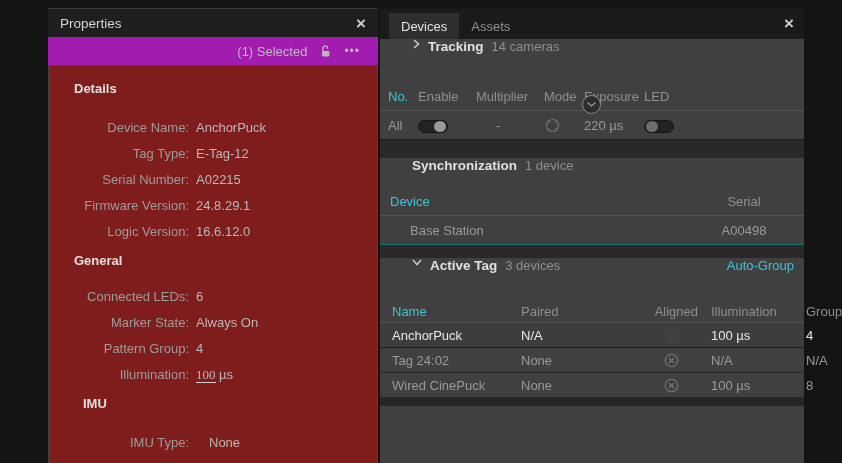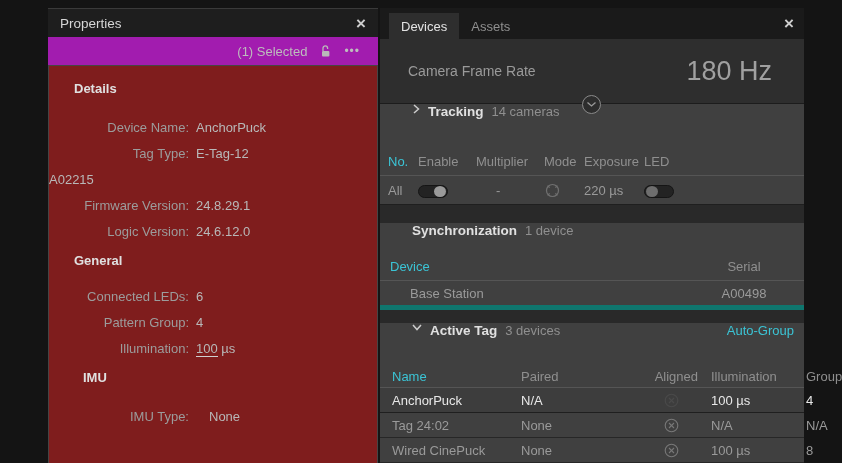--- a/index.html
+++ b/index.html
@@ -19,21 +19,21 @@
     border:1px solid #454545; border-bottom:none; }
   .sec-title { font-weight:bold; color:#e0e0e0; padding-left:25px; height:22px; line-height:22px; }
   .t-details { margin-top:12px; margin-bottom:15px; }
   .t-general { margin-top:5px;  margin-bottom:12px; }
   .t-imu     { margin-top:5px;padding-left:34px; }
   .prop-row { display:grid; grid-template-columns:140px 1fr; column-gap:7px;
     height:26px; line-height:26px; }
   .prop-row .lbl { text-align:right; color:#9c9c9c; }
   .prop-row .val { color:#b8b8b8; }
   .row-imu { margin-top:15px;gap:20px; }
-  .u-line { border-bottom:1px solid #cfcfcf; }
+  .u-line { border-bottom:1px solid #cfcfcf;font-family:Liberation Serif, serif; }
 
   
   #devs { left:332px; width:424px; height:463px; background:#404040; }
   .tab-bar { height:31px; background:#1a1a1a; display:flex; align-items:flex-end;
     padding-left:9px; position:relative; }
   .tab { height:26px; display:flex; align-items:center; padding:0 12px; color:#8f8f8f; }
   .tab.active { background:#2e2e2e; color:#e3e3e3; }
   .tab-close { position:absolute; right:10px; top:7px; }
   .cam-strip { height:65px; background:#2e2e2e; display:flex; align-items:center;
     justify-content:space-between; padding:0 32px 0 28px; border-bottom:1px solid #1c1c1c;
@@ -54,21 +54,21 @@
   .thead { color:#8f8f8f; border-bottom:1px solid #555; }
   .th-accent { color:#3bc4d5; }
   
   .trk-grid { grid-template-columns:30px 58px 68px 40px 60px 1fr; padding-left:8px; }
   .trk-thead { height:28px; }
   .trk-row { height:29px; border-bottom:1px solid #1f1f1f; color:#9a9a9a; }
   .gap1 { height:18px; background:#292929; }
   
   .syn-grid { grid-template-columns:1fr 100px; padding:0 10px; }
   .syn-thead { height:28px;gap:15px; }
-  .syn-row { height:29px; border-bottom:5px solid #0f766e; color:#9a9a9a;padding-left:30px; }
+  .syn-row { height:29px; border-bottom:1px solid #0f766e; color:#9a9a9a;padding-left:30px; }
   .c-center { text-align:center; }
   
   .at-grid { grid-template-columns:129px 110px 80px 95px 1fr; padding-left:12px; }
   .at-thead { height:23px; }
   .at-row { height:25px; color:#9a9a9a; border-bottom:1px solid #272727; }
   .at-row.selected { background:#3d3d3d; color:#e8e8e8; border-bottom:1px solid #1f1f1f; }
   .at-row:last-of-type { border-bottom:1px solid #1f1f1f; }
   .c-right { text-align:right; padding-right:13px; }
   .footer-strip { height:8px; background:#262626; }
   
@@ -102,35 +102,40 @@
     <div class="sec-title t-details">Details</div>
     <div class="prop-row">
       <span class="lbl">Device Name:</span>
       <span class="val">AnchorPuck</span>
     </div>
     <div class="prop-row">
       <span class="lbl">Tag Type:</span>
       <span class="val">E-Tag-12</span>
     </div>
     <div class="prop-row">
+      <span class="lbl">Serial Number:</span>
       <span class="val">A02215</span>
     </div>
     <div class="prop-row">
       <span class="lbl">Firmware Version:</span>
       <span class="val">24.8.29.1</span>
     </div>
     <div class="prop-row">
       <span class="lbl">Logic Version:</span>
-      <span class="val">24.6.12.0</span>
+      <span class="val">16.6.12.0</span>
     </div>
 
     <div class="sec-title t-general">General</div>
     <div class="prop-row">
       <span class="lbl">Connected LEDs:</span>
       <span class="val">6</span>
+    </div>
+    <div class="prop-row">
+      <span class="lbl">Marker State:</span>
+      <span class="val">Always On</span>
     </div>
     <div class="prop-row">
       <span class="lbl">Pattern Group:</span>
       <span class="val">4</span>
     </div>
     <div class="prop-row">
       <span class="lbl">Illumination:</span>
       <span class="val"><span class="u-line">100</span><span> µs</span></span>
     </div>
 
@@ -142,24 +147,20 @@
   </div>
 </div>
 
 <div id="devs" class="panel">
   <div class="tab-bar">
     <div class="tab active">Devices</div>
     <div class="tab">Assets</div>
     <span class="close-btn tab-close">×</span>
   </div>
 
-  <div class="cam-strip">
-    <span class="cam-label">Camera Frame Rate</span>
-    <span class="cam-value">180 Hz</span>
-  </div>
   <div class="chev-circle">
     <svg width="11" height="7" viewBox="0 0 11 7">
         <polyline points="1.5,1.5 5.5,5 9.5,1.5" fill="none" stroke="#9a9a9a" stroke-width="1.3"></polyline>
       </svg>
   </div>
 
   <div class="sec-head trk-head">
     <span>
       <svg width="8" height="10" viewBox="0 0 8 10">
           <polyline points="2,1 6.5,5 2,9" fill="none" stroke="#cccccc" stroke-width="1.5"></polyline>

